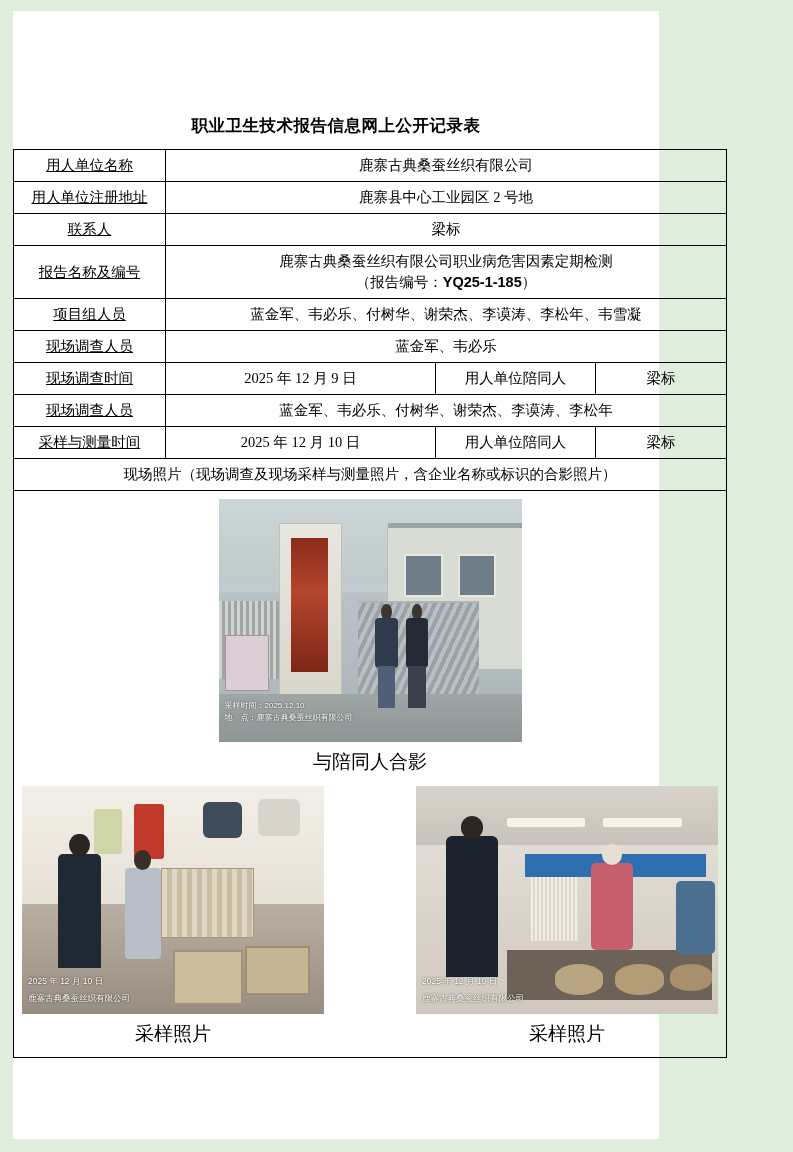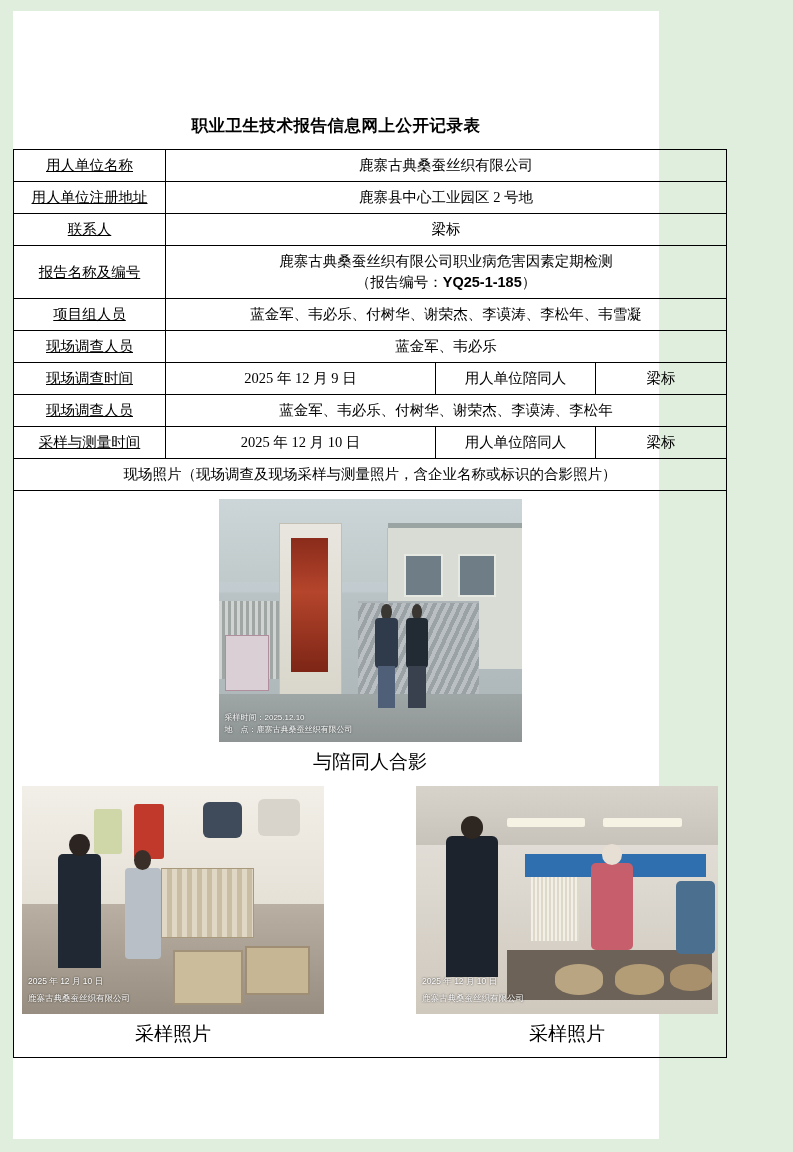--- a/index.html
+++ b/index.html
@@ -163,21 +163,21 @@
     background:#222a33; border-radius:4px;
   }
   .ph1 .p-a .legs, .ph1 .p-b .legs {
     position:absolute; left:18%; top:60%; width:64%; height:40%;
     background:#4f5f78;
   }
   .ph1 .p-b .legs { background:#39414f; }
   .stamp {
     position: absolute;
     left: 6px;
-    bottom: 6px;
+    bottom: 18px;
     font-family: "Liberation Sans", "DejaVu Sans", sans-serif;
     color: #ffffff;
     font-size: 8px;
     line-height: 1.5;
     text-shadow: 0 0 2px rgba(0,0,0,.8);
     text-align: left;
   }
   
   .ph2 {
     width: 302px;

